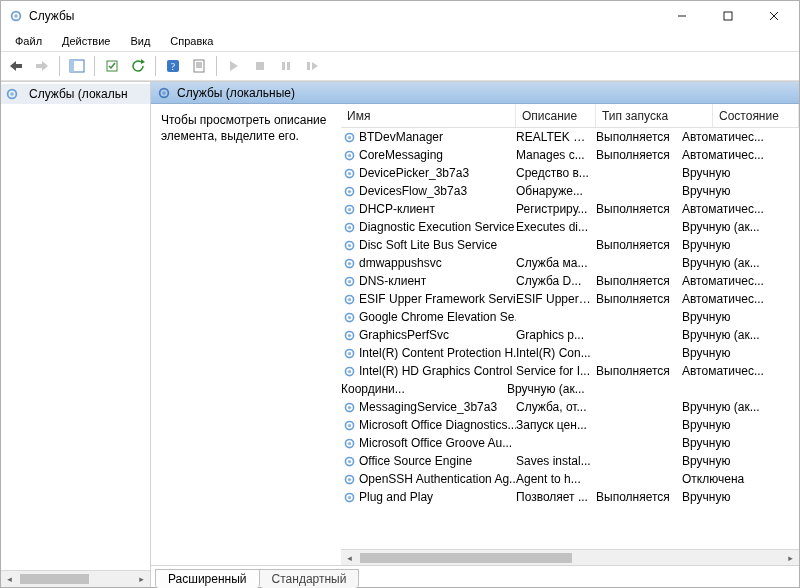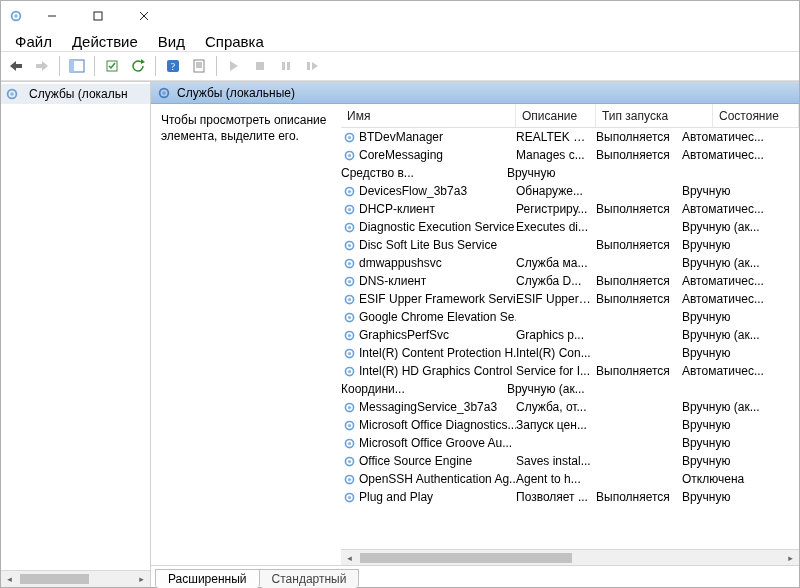--- a/index.html
+++ b/index.html
@@ -33,21 +33,21 @@
   .gear {
     width: 14px; height: 14px; margin-right: 6px;
     display: inline-block;
   }
   
   .menubar {
     height: 20px; display: flex; align-items: center;
     padding: 0 4px;
   }
   .menubar span {
-    padding: 2px 10px; font-size: 15px; text-align: right;
+    padding: 2px 10px; font-size: 11px; text-align: right;
   }
   .sep {
     height: 1px; background: rgba(0,0,0,0.12); 
     margin: 0;
   }
   
   .toolbar {
     height: 28px; display: flex; align-items: center;
     padding: 0 2px;
     background: #fff;
@@ -191,20 +191,21 @@
 
 <div class="window">
 
   <div class="titlebar">
     <span class="gear">
       <svg viewBox="0 0 16 16">
           <circle cx="8" cy="8" r="5" fill="none" stroke="#6aa0d8" stroke-width="2"></circle>
           <circle cx="8" cy="8" r="2" fill="#88b6e0"></circle>
         </svg>
     </span>
+    <span class="title">Службы</span>
     <div class="winbtn">
       <svg width="10" height="10" viewBox="0 0 10 10">
           <line x1="1" y1="5" x2="9" y2="5" stroke="#222" stroke-width="1"></line>
         </svg>
     </div>
     <div class="winbtn">
       <svg width="10" height="10" viewBox="0 0 10 10">
           <rect x="1" y="1" width="8" height="8" fill="none" stroke="#222" stroke-width="1"></rect>
         </svg>
     </div>
@@ -365,20 +366,29 @@
                       <circle cx="8" cy="8" r="2" fill="#88b6e0"></circle>
                     </svg>
                   </span>
                   <span>CoreMessaging</span>
                 </div>
                 <div class="c c-desc">Manages c...</div>
                 <div class="c c-stat">Выполняется</div>
                 <div class="c c-start">Автоматичес...</div>
               </div>
               <div class="row">
+                <div class="c c-name">
+                  <span class="svc-gear">
+                    <svg viewBox="0 0 16 16">
+                      <circle cx="8" cy="8" r="5" fill="none" stroke="#6aa0d8" stroke-width="2"></circle>
+                      <circle cx="8" cy="8" r="2" fill="#88b6e0"></circle>
+                    </svg>
+                  </span>
+                  <span>DevicePicker_3b7a3</span>
+                </div>
                 <div class="c c-desc">Средство в...</div>
                 <div class="c c-stat"></div>
                 <div class="c c-start">Вручную</div>
               </div>
               <div class="row">
                 <div class="c c-name">
                   <span class="svc-gear">
                     <svg viewBox="0 0 16 16">
                       <circle cx="8" cy="8" r="5" fill="none" stroke="#6aa0d8" stroke-width="2"></circle>
                       <circle cx="8" cy="8" r="2" fill="#88b6e0"></circle>

